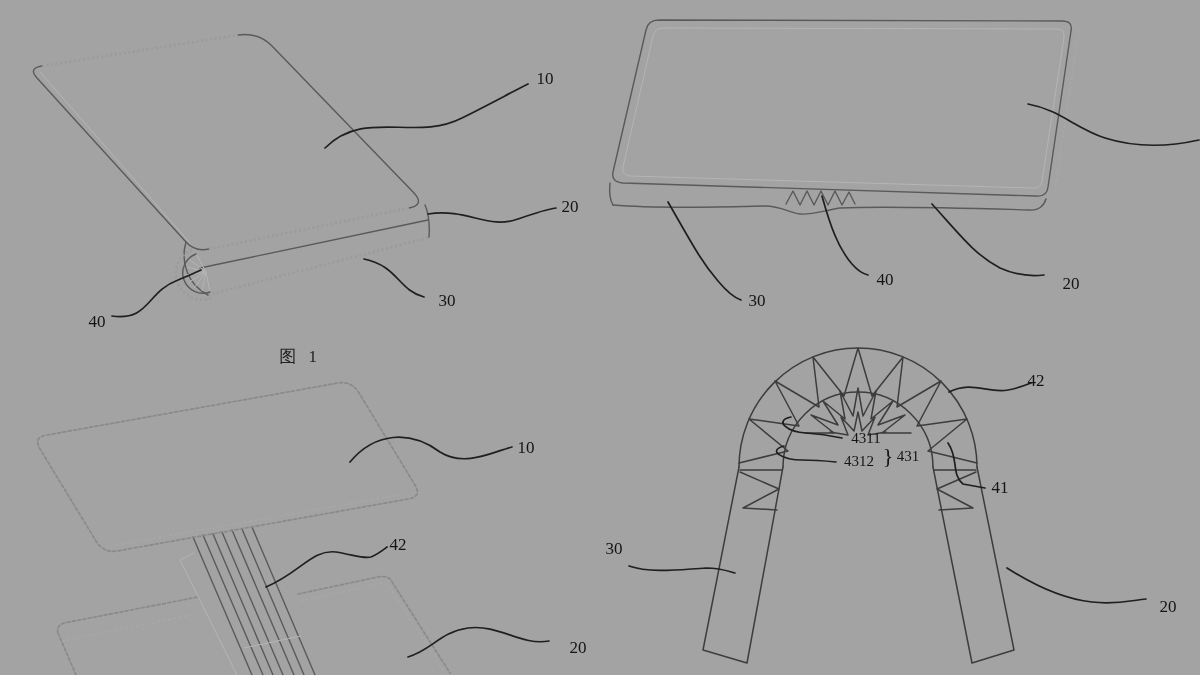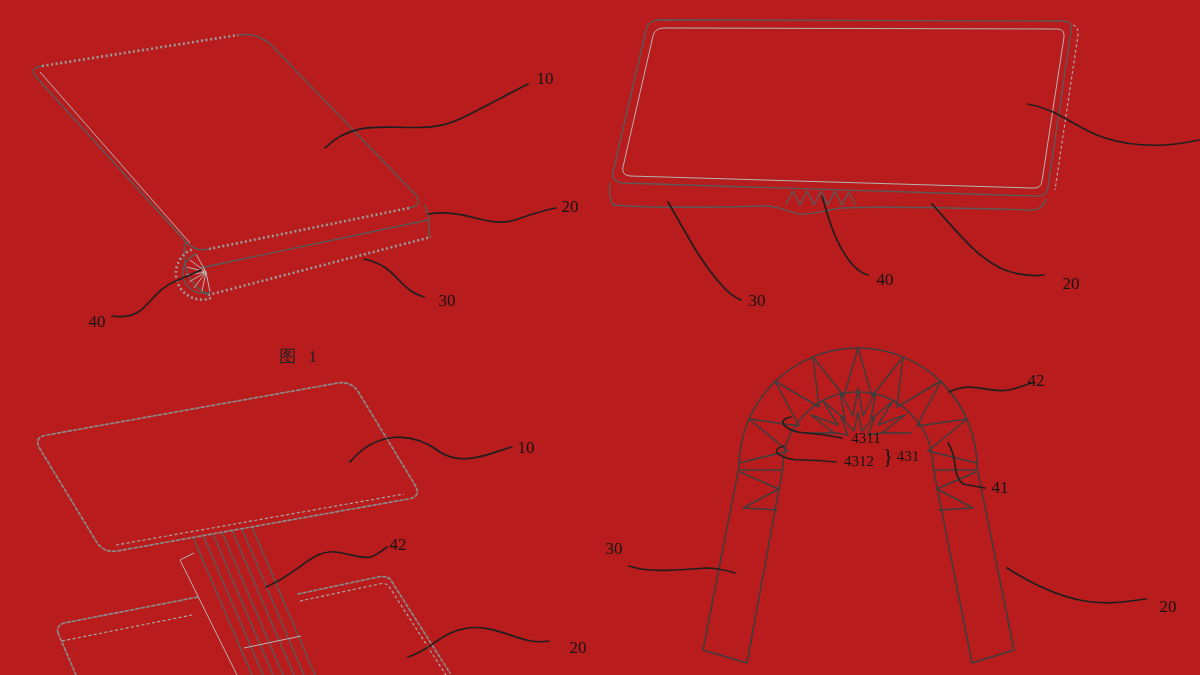--- a/index.html
+++ b/index.html
@@ -8,21 +8,21 @@
     background: #ffffff;
     width: 1200px;
     height: 675px;
     overflow: hidden;
     font-family: "Liberation Serif", serif;
   }
   .sheet {
     position: relative;
     width: 1200px;
     height: 675px;
-    background: #b91c1c;
+    background: #a3a3a3;
   }
   svg { display: block; }
   .ink        { stroke:#5a5a5a; stroke-width:1.4; fill:none; stroke-linecap:round; stroke-linejoin:round; }
   .ink-dark   { stroke:#3d3d3d; stroke-width:1.5; fill:none; stroke-linecap:round; stroke-linejoin:round; }
   .ink-thin   { stroke:#b5b5b5; stroke-width:1;   fill:none; }
   .hatch      { stroke:#9b9b9b; stroke-width:2.6; fill:none; stroke-dasharray:2 2.6; }
   .dashed     { stroke:#8a8a8a; stroke-width:1.7; fill:none; stroke-dasharray:3 2.4; stroke-linecap:round; }
   .dashed-lt  { stroke:#a9a9a9; stroke-width:1.2; fill:none; stroke-dasharray:3 2.4; }
   .leader     { stroke:#1f1f1f; stroke-width:1.7; fill:none; stroke-linecap:round; }
   .lbl    { font-family:"Liberation Serif", serif; font-size:17px; fill:#141414; }

